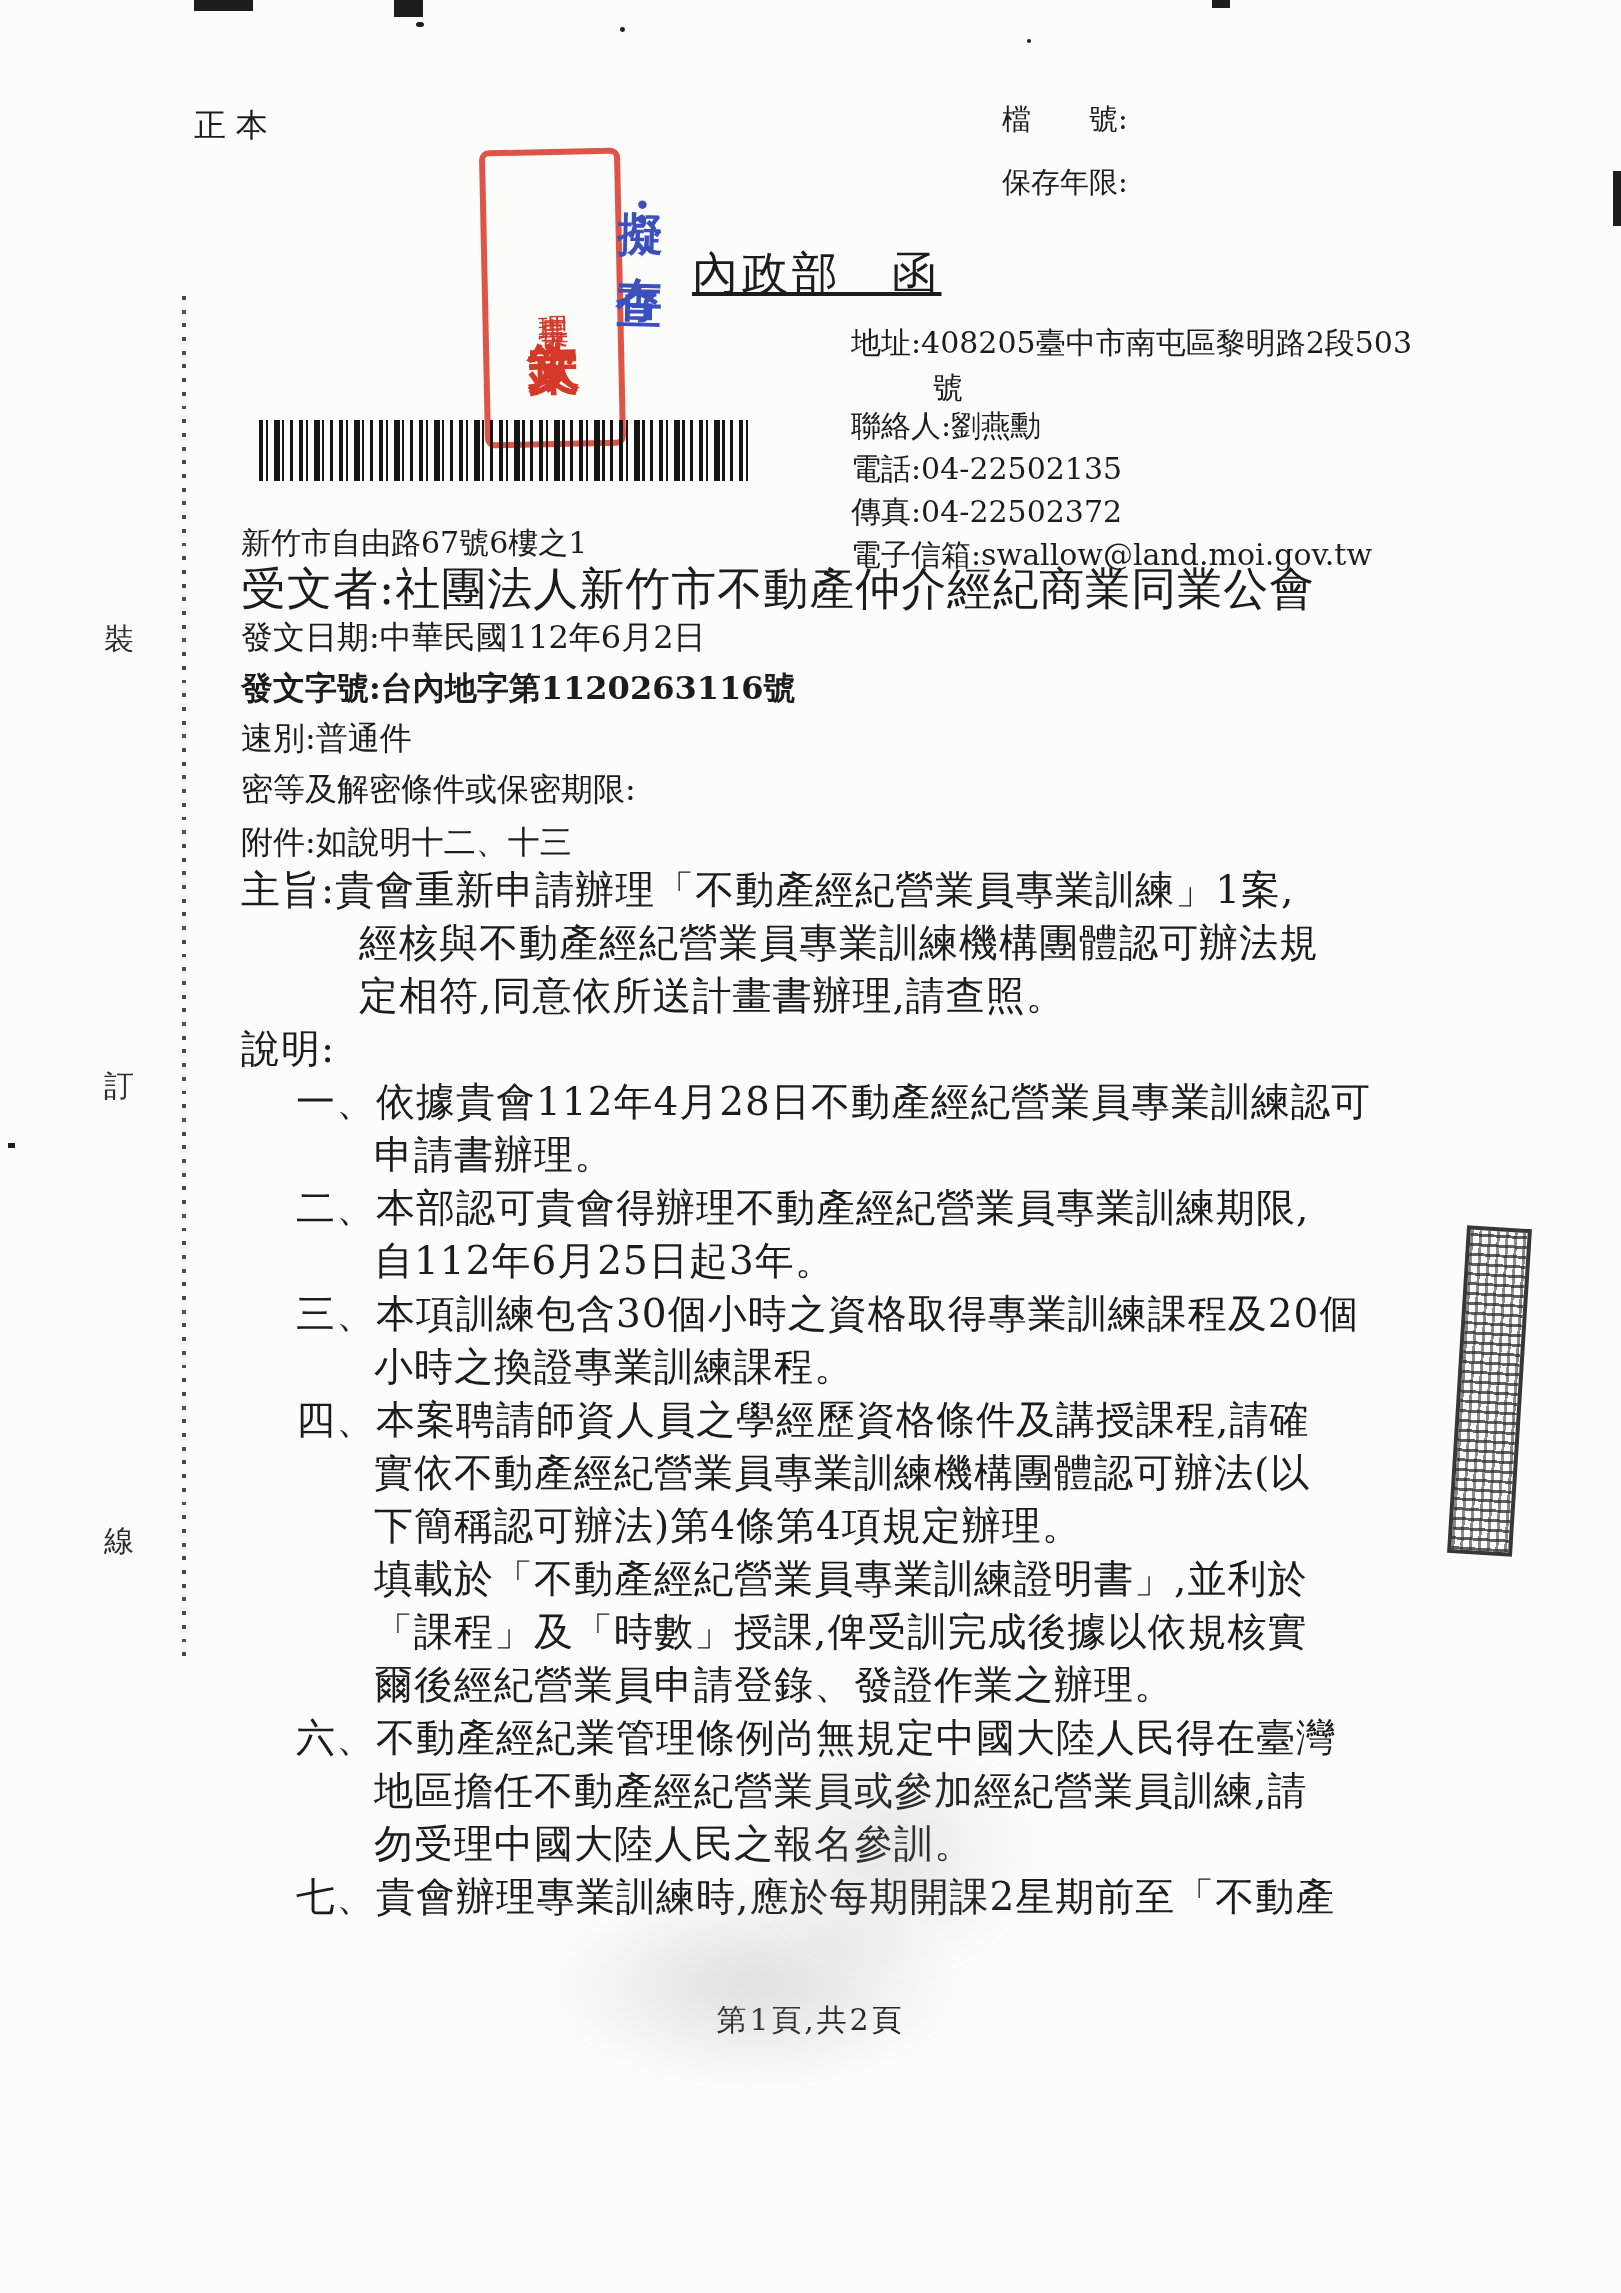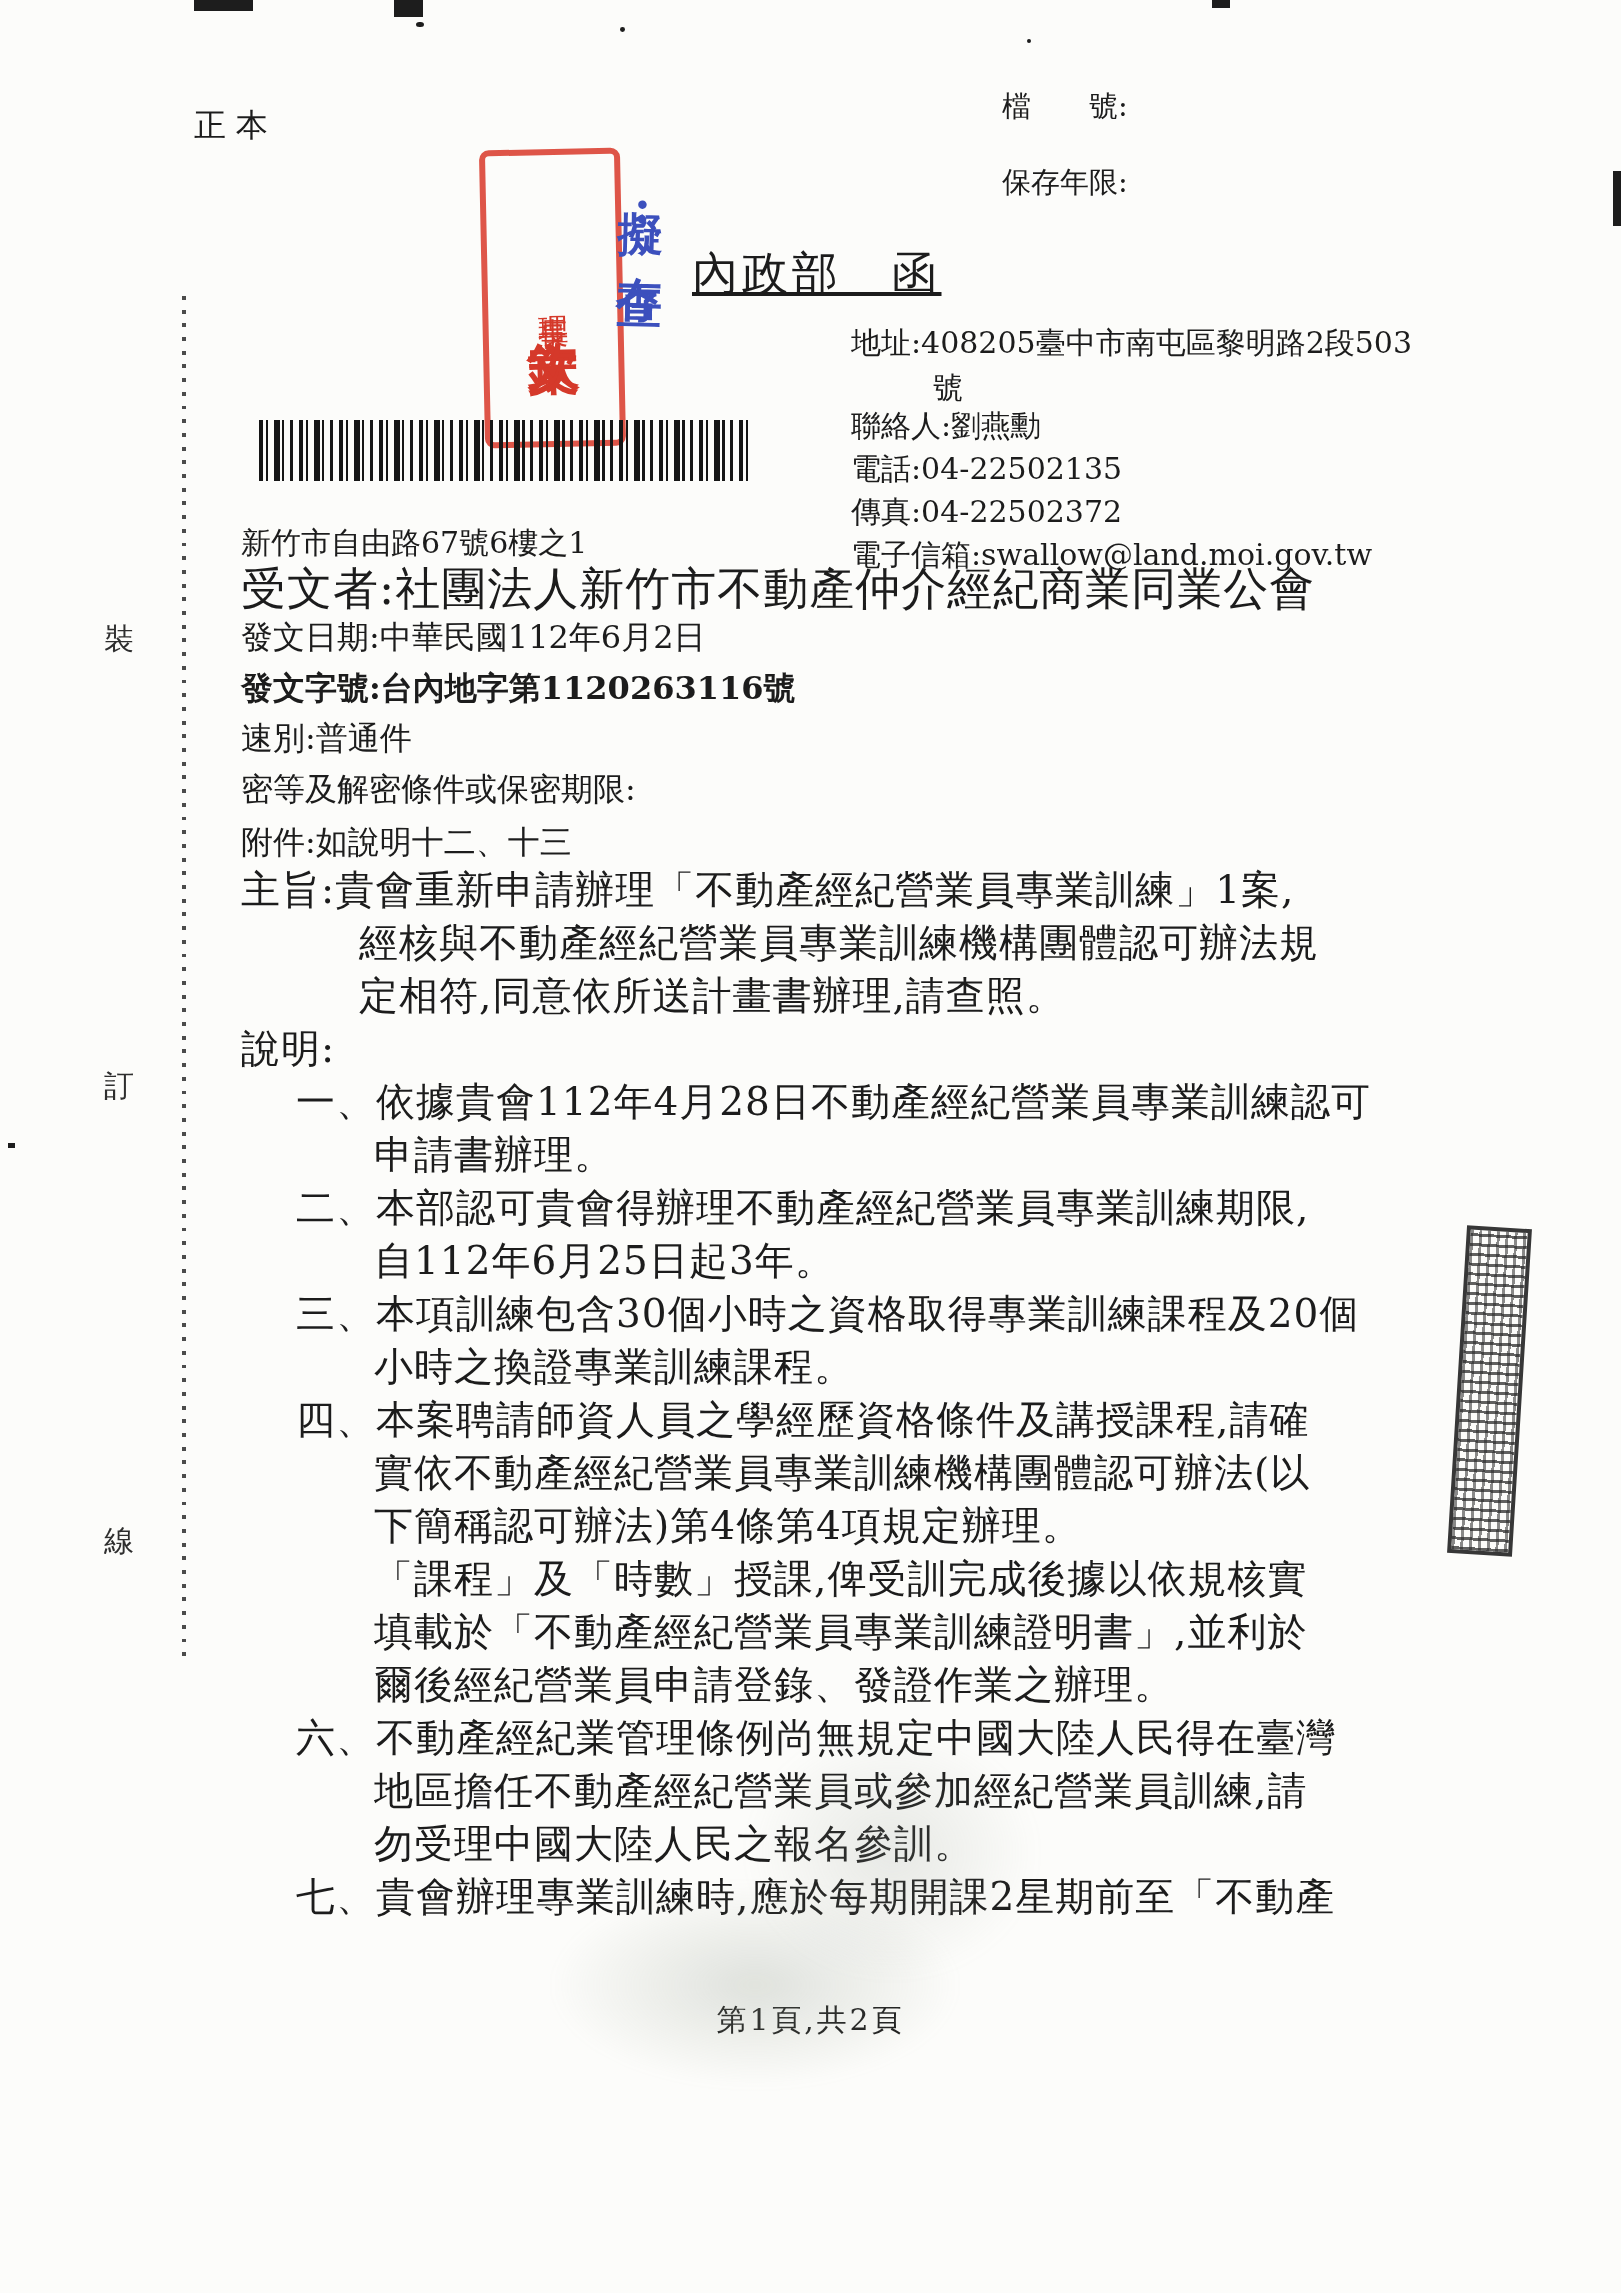--- a/index.html
+++ b/index.html
@@ -6,21 +6,21 @@
   body{
     width:1621px;height:2294px;position:relative;overflow:hidden;
     background:#fcfcfa;
     font-family:"DejaVu Serif","Liberation Serif",serif;
     color:#1c1c1c;
   }
   .abs{position:absolute;white-space:nowrap;}
 
   
   .copy-label{left:194px;top:104px;font-size:32px;letter-spacing:9.8px;}
-  .fileno{left:1002px;top:87px;font-size:29px;}
+  .fileno{left:1002px;top:100px;font-size:29px;}
   .retention{left:1002px;top:163px;font-size:29px;}
   .doc-title{left:692px;top:243px;font-size:46px;letter-spacing:3.9px;font-weight:500;text-decoration:underline;}
 
   
   .stamp-red{
     left:482px;top:149px;width:129px;height:286px;
     border:6.9px solid rgba(216,55,40,.85);border-radius:9.8px;
     transform:rotate(-1.2deg);
     display:flex;align-items:center;justify-content:center;
     color:#d5392a;
@@ -161,22 +161,22 @@
     <div class="bline ind0">說明:</div>
     <div class="bline ind2">一、依據貴會112年4月28日不動產經紀營業員專業訓練認可</div>
     <div class="bline ind3">申請書辦理。</div>
     <div class="bline ind2">二、本部認可貴會得辦理不動產經紀營業員專業訓練期限,</div>
     <div class="bline ind3">自112年6月25日起3年。</div>
     <div class="bline ind2">三、本項訓練包含30個小時之資格取得專業訓練課程及20個</div>
     <div class="bline ind3">小時之換證專業訓練課程。</div>
     <div class="bline ind2">四、本案聘請師資人員之學經歷資格條件及講授課程,請確</div>
     <div class="bline ind3">實依不動產經紀營業員專業訓練機構團體認可辦法(以</div>
     <div class="bline ind3">下簡稱認可辦法)第4條第4項規定辦理。</div>
+    <div class="bline ind3">填載於「不動產經紀營業員專業訓練證明書」,並利於</div>
     <div class="bline ind3">「課程」及「時數」授課,俾受訓完成後據以依規核實</div>
-    <div class="bline ind3">填載於「不動產經紀營業員專業訓練證明書」,並利於</div>
     <div class="bline ind3">爾後經紀營業員申請登錄、發證作業之辦理。</div>
     <div class="bline ind2">六、不動產經紀業管理條例尚無規定中國大陸人民得在臺灣</div>
     <div class="bline ind3">地區擔任不動產經紀營業員或參加經紀營業員訓練,請</div>
     <div class="bline ind3">勿受理中國大陸人民之報名參訓。</div>
     <div class="bline ind2">七、貴會辦理專業訓練時,應於每期開課2星期前至「不動產</div>
   </div>
 
 <div class="abs bind-line"></div>
 <div class="abs bind-char bc1">裝</div>
 <div class="abs bind-char bc2">訂</div>

